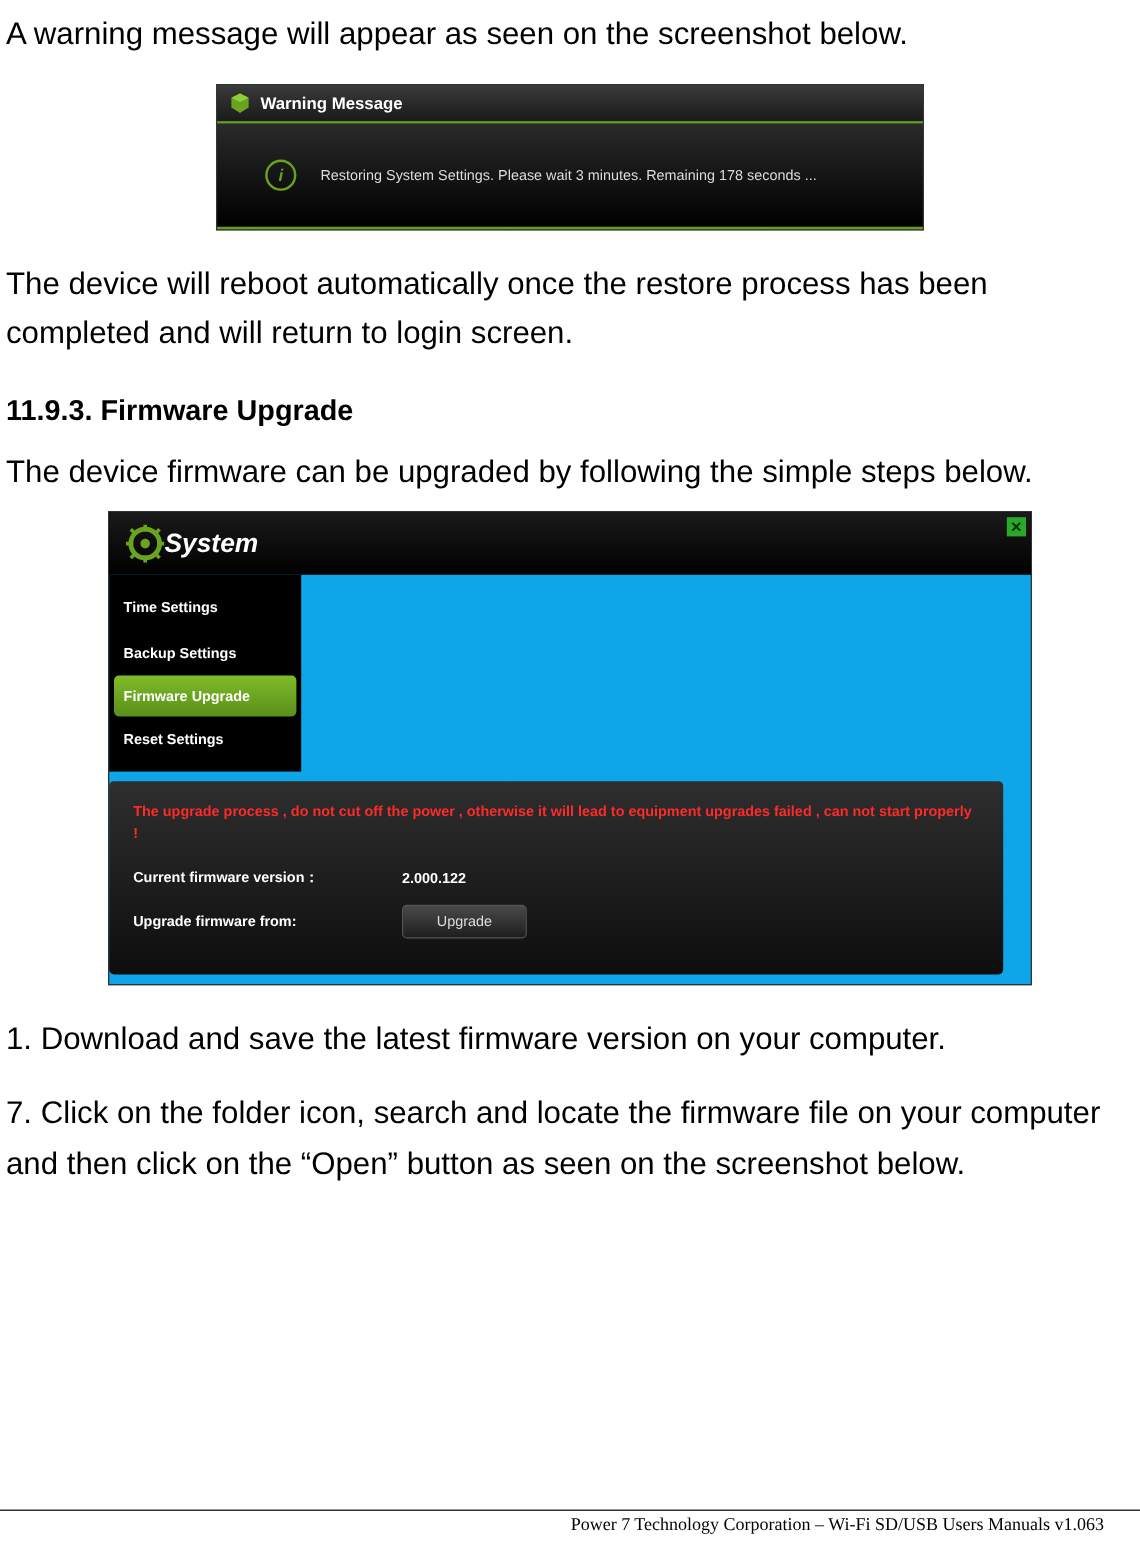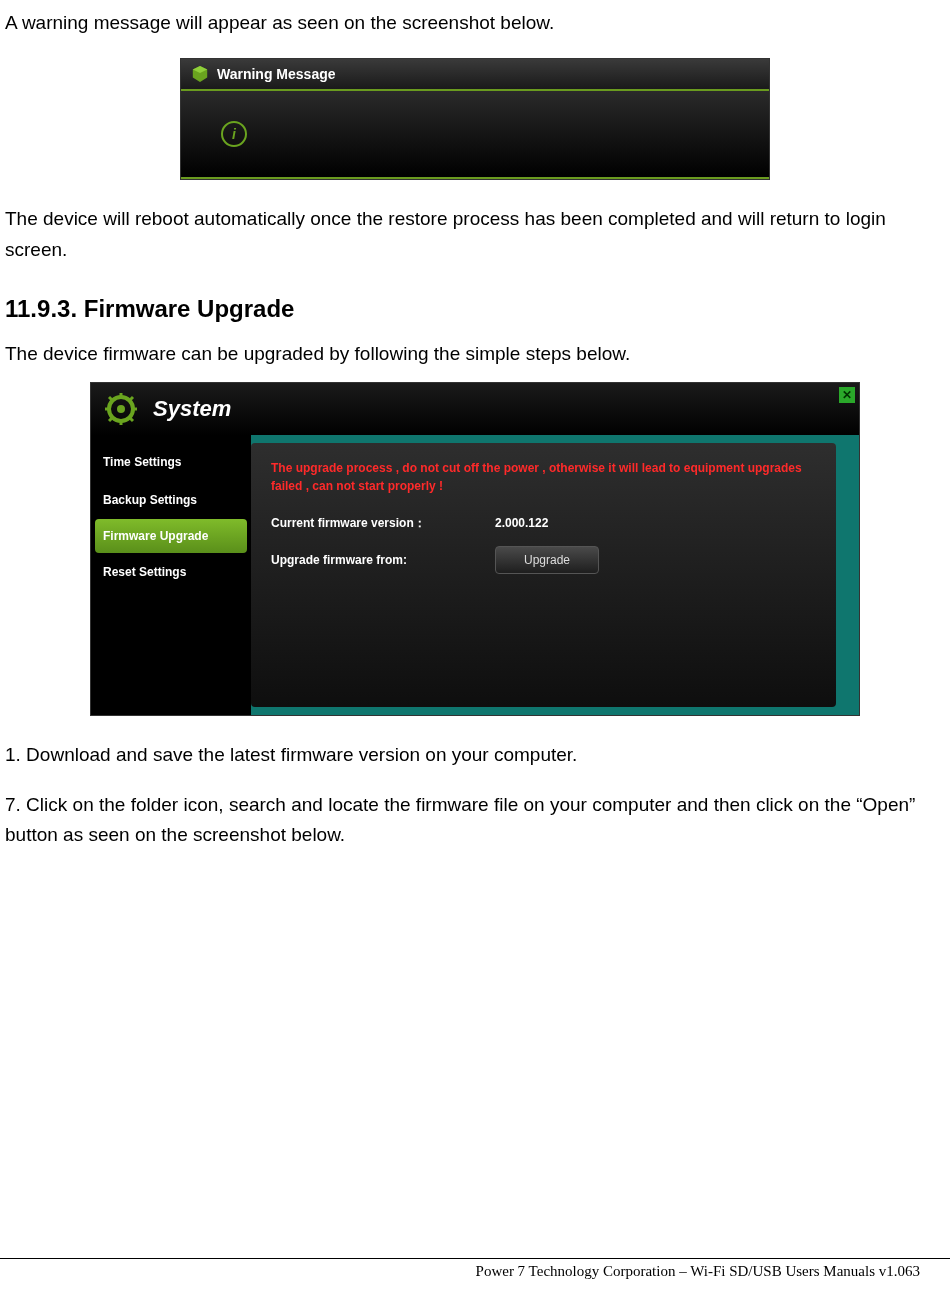--- a/index.html
+++ b/index.html
@@ -6,21 +6,21 @@
     body {
       width: 950px;
       height: 1298px;
       font-family: Arial, sans-serif;
       background: #ffffff;
       color: #000000;
       position: relative;
       padding: 8px 5px;
     }
     .body-text {
-      font-size: 19px;
+      font-size: 26px;
       line-height: 1.6;
       margin-bottom: 12px;
     }
     .section-heading {
       font-size: 24px;
       font-weight: bold;
       margin-top: 30px;
       margin-bottom: 16px;
     }
     .screenshot-warning {
@@ -74,21 +74,21 @@
       margin: 6px auto 24px;
       border: 1px solid #333;
       background: #000000;
       position: relative;
     }
     .system-header {
       background: linear-gradient(#1a1a1a, #000000);
       padding: 10px 14px;
       display: flex;
       align-items: center;
-      gap: 16px;
+      gap: 0;
       color: #ffffff;
       font-size: 22px;
       font-style: italic;
       font-weight: bold;
     }
     .gear-icon {
       width: 32px; height: 32px;
     }
     .close-x {
       position: absolute;
@@ -98,22 +98,23 @@
       color: #003300;
       font-size: 12px;
       font-weight: bold;
       display: flex;
       align-items: center;
       justify-content: center;
       cursor: pointer;
     }
     .system-body {
       display: flex;
-      background: #0f766e;
+      background: #0ea5e9;
       min-height: 280px;
+      flex-direction: column;
     }
     .system-sidebar {
       width: 160px;
       background: #000000;
       padding: 8px 0;
     }
     .sidebar-item {
       color: #ffffff;
       font-size: 12px;
       font-weight: bold;
@@ -185,20 +186,21 @@
     <span class="warning-cube">
       <svg viewBox="0 0 20 20">
           <polygon points="10,1 18,5 18,14 10,19 2,14 2,5" fill="#6aa41f"></polygon>
           <polygon points="10,1 18,5 10,9 2,5" fill="#8fcf3a"></polygon>
         </svg>
     </span>
     <span>Warning Message</span>
   </div>
   <div class="warning-body">
     <span class="info-icon-circle">i</span>
+    <span>Restoring System Settings. Please wait 3 minutes. Remaining 178 seconds ...</span>
   </div>
 </div>
 
 <p class="body-text">The device will reboot automatically once the restore process has been completed and will return to login screen.</p>
 
 <h2 class="section-heading">11.9.3. Firmware Upgrade</h2>
 
 <p class="body-text">The device firmware can be upgraded by following the simple steps below.</p>
 
 <div class="screenshot-system">

